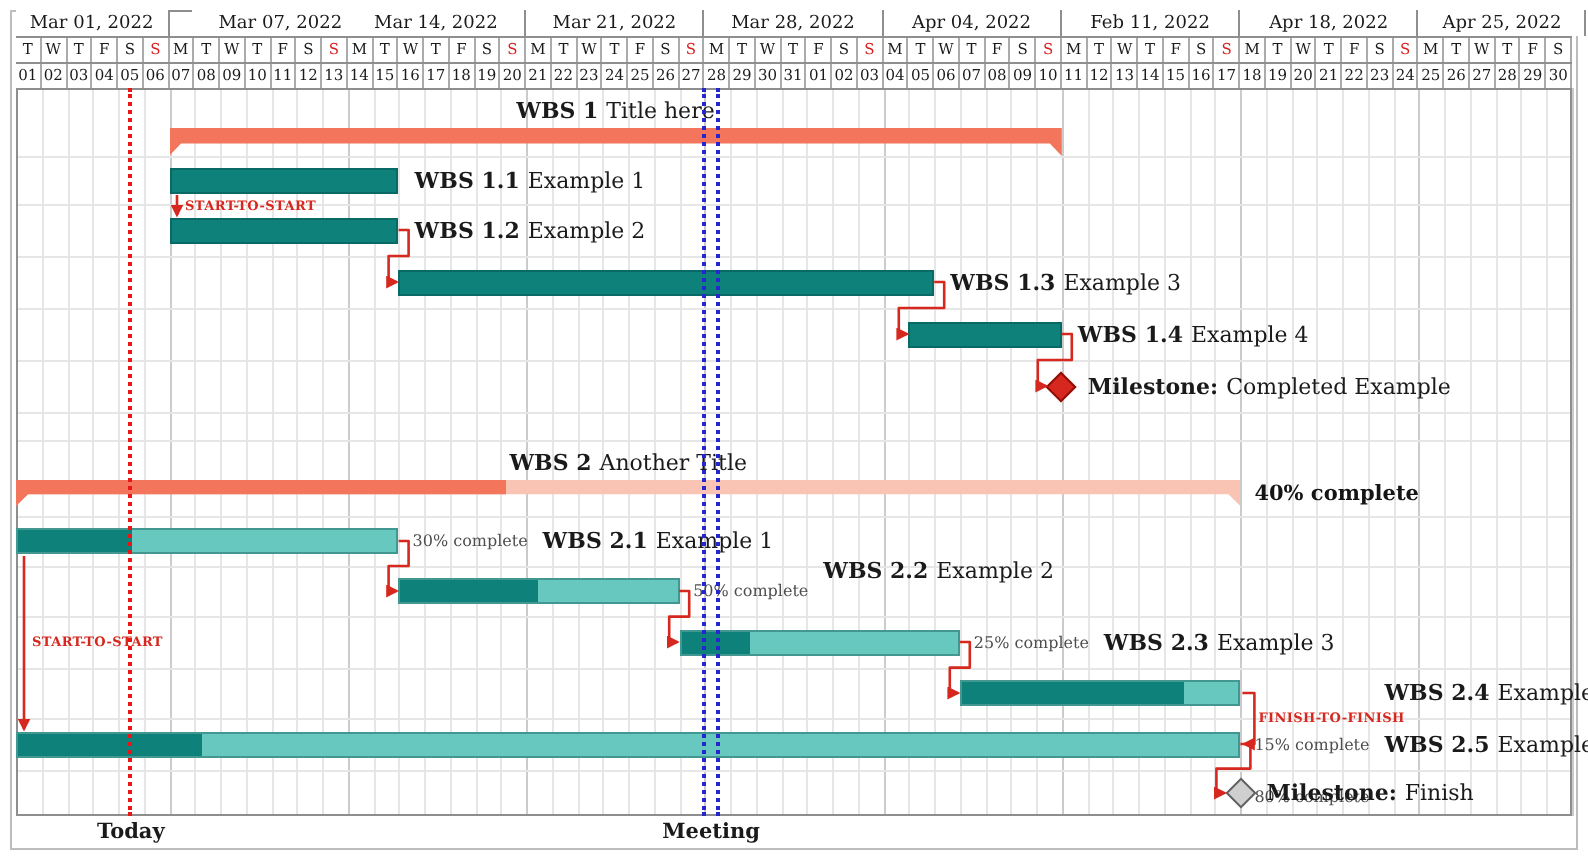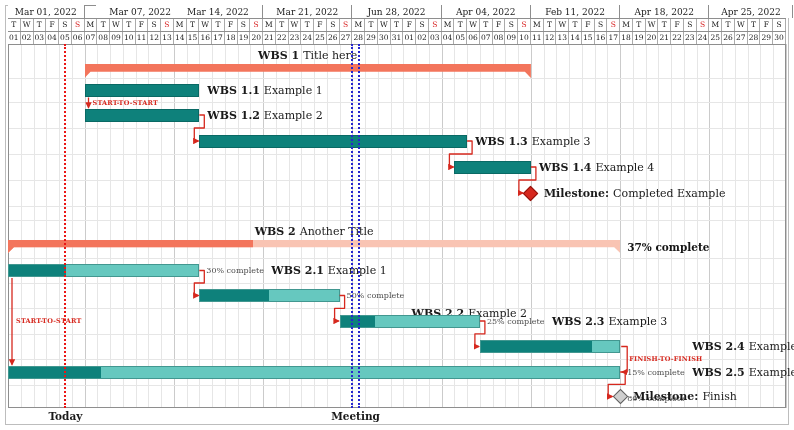--- a/index.html
+++ b/index.html
@@ -96,21 +96,21 @@
     <div class="abs" style="left: 8px; top: 308px; width: 778px; height: 0px; border-top: 1px solid rgb(230, 230, 230);"></div>
     <div class="abs" style="left: 8px; top: 334px; width: 778px; height: 0px; border-top: 1px solid rgb(230, 230, 230);"></div>
     <div class="abs" style="left: 8px; top: 359px; width: 778px; height: 0px; border-top: 1px solid rgb(230, 230, 230);"></div>
     <div class="abs" style="left: 8px; top: 385px; width: 778px; height: 0px; border-top: 1px solid rgb(230, 230, 230);"></div>
     <div class="abs" style="left: 8px; top: 44px; width: 778px; height: 364px; border: 1px solid rgb(142, 142, 142);"></div>
     <div class="abs" style="left: 8px; top: 5px; width: 778px; height: 39px; border: 1px solid rgb(142, 142, 142);"></div>
     <div class="abs wk" style="left: 8px; top: 5px; width: 76.5246px; height: 13px;">Mar 01, 2022</div>
     <div class="abs wk" style="left: 96px; top: 5px; width: 89.2787px; height: 13px;">Mar 07, 2022</div>
     <div class="abs wk" style="left: 173.803px; top: 5px; width: 89.2787px; height: 13px;">Mar 14, 2022</div>
     <div class="abs wk" style="left: 263.082px; top: 5px; width: 89.2787px; height: 13px; text-align: center;">Mar 21, 2022</div>
-    <div class="abs wk" style="left: 352.361px; top: 5px; width: 89.2787px; height: 13px;">Jun 28, 2022</div>
+    <div class="abs wk" style="left: 352.361px; top: 5px; width: 89.2787px; height: 13px;">Mar 28, 2022</div>
     <div class="abs wk" style="left: 441.639px; top: 5px; width: 89.2787px; height: 13px;">Apr 04, 2022</div>
     <div class="abs wk" style="left: 530.918px; top: 5px; width: 89.2787px; height: 13px;">Feb 11, 2022</div>
     <div class="abs wk" style="left: 620.197px; top: 5px; width: 89.2787px; height: 13px;">Apr 18, 2022</div>
     <div class="abs wk" style="left: 709.475px; top: 5px; width: 84px; height: 13px;">Apr 25, 2022</div>
     <div class="abs dl" style="left: 8px; top: 18px; width: 12.7541px; height: 13px;">T</div>
     <div class="abs dn" style="left: 8px; top: 31px; width: 12.7541px; height: 13px;">01</div>
     <div class="abs dl" style="left: 20.7541px; top: 18px; width: 12.7541px; height: 13px;">W</div>
     <div class="abs dn" style="left: 20.7541px; top: 31px; width: 12.7541px; height: 13px;">02</div>
     <div class="abs dl" style="left: 33.5082px; top: 18px; width: 12.7541px; height: 13px;">T</div>
     <div class="abs dn" style="left: 33.5082px; top: 31px; width: 12.7541px; height: 13px;">03</div>
@@ -262,34 +262,34 @@
       <span class="wbsname">Milestone:</span>
       <span>Completed Example</span>
     </div>
     <div class="abs groupbar" style="left: 8px; top: 240px; width: 612.197px; height: 13px; background: rgb(249, 196, 179);">
       <div class="abs" style="left: 0px; top: 0px; height: 100%; width: 40%; background: rgb(243, 117, 92);"></div>
     </div>
     <div class="abs tasklabel" style="left: 314.098px; top: 223px; height: 16px; transform: translateX(-50%);">
       <span class="wbsname">WBS 2</span>
       <span>Another Title</span>
     </div>
-    <div class="abs groupprog" style="left: 627.197px; top: 239.5px; height: 14px;">37% complete</div>
+    <div class="abs groupprog" style="left: 627.197px; top: 239.5px; height: 14px;">40% complete</div>
     <div class="abs taskbar" style="left: 8px; top: 264px; width: 191.311px; height: 13px; background: rgb(102, 200, 191); border: 1px solid rgba(0, 60, 56, 0.35);">
       <div class="abs" style="left: 0px; top: 0px; height: 100%; width: 30%; background: rgb(14, 129, 123);"></div>
     </div>
     <div class="abs proglabel" style="left: 206.311px; top: 265.5px; height: 10px;">30% complete</div>
     <div class="abs tasklabel" style="left: 271.311px; top: 262.5px; height: 16px;">
       <span class="wbsname">WBS 2.1</span>
       <span>Example 1</span>
     </div>
     <div class="abs taskbar" style="left: 199.311px; top: 289px; width: 140.295px; height: 13px; background: rgb(102, 200, 191); border: 1px solid rgba(0, 60, 56, 0.35);">
       <div class="abs" style="left: 0px; top: 0px; height: 100%; width: 50%; background: rgb(14, 129, 123);"></div>
     </div>
     <div class="abs proglabel" style="left: 346.607px; top: 290.5px; height: 10px; text-align: center;">50% complete</div>
-    <div class="abs tasklabel" style="left: 411.607px; top: 305px; height: 16px;">
+    <div class="abs tasklabel" style="left: 411.607px; top: 277px; height: 16px;">
       <span class="wbsname">WBS 2.2</span>
       <span>Example 2</span>
     </div>
     <div class="abs taskbar" style="left: 339.607px; top: 314.5px; width: 140.295px; height: 13px; background: rgb(102, 200, 191); border: 1px solid rgba(0, 60, 56, 0.35);">
       <div class="abs" style="left: 0px; top: 0px; height: 100%; width: 25%; background: rgb(14, 129, 123);"></div>
     </div>
     <div class="abs proglabel" style="left: 486.902px; top: 316px; height: 10px;">25% complete</div>
     <div class="abs tasklabel" style="left: 551.902px; top: 313px; height: 16px;">
       <span class="wbsname">WBS 2.3</span>
       <span>Example 3</span>

